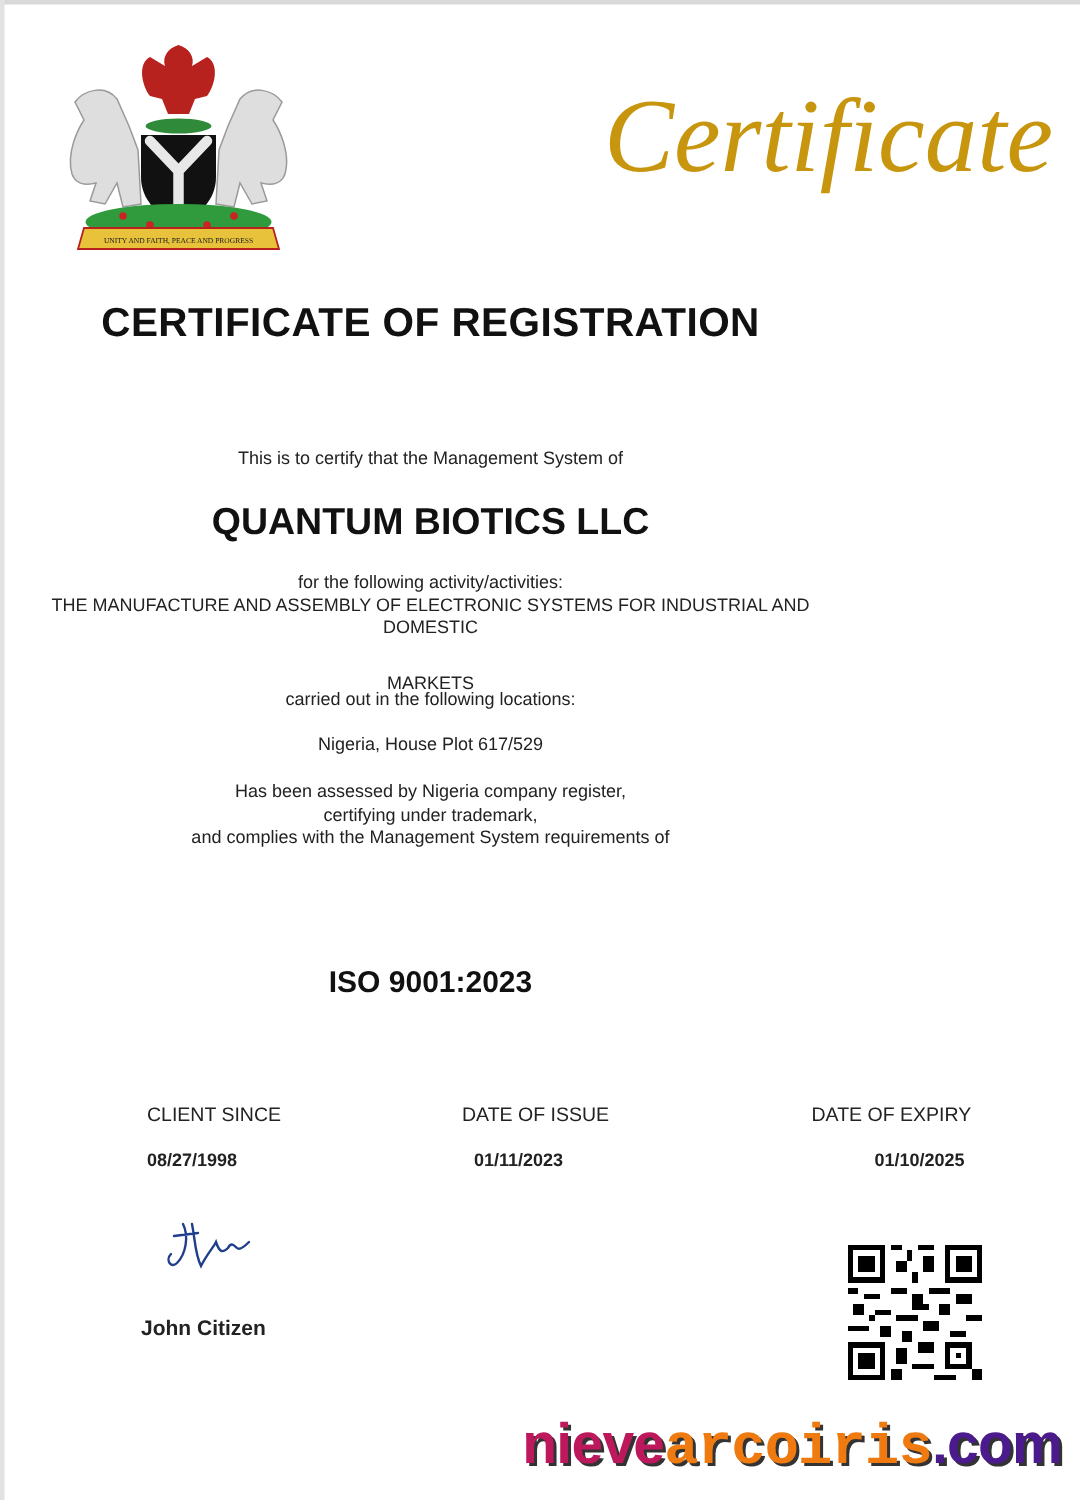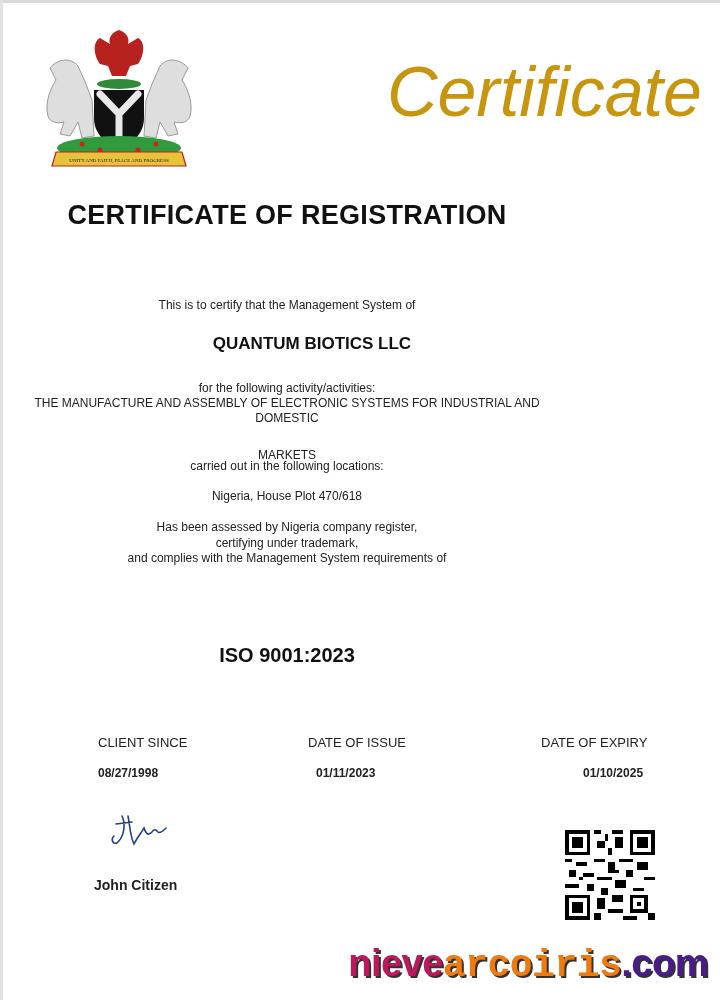--- a/index.html
+++ b/index.html
@@ -11,25 +11,25 @@
     }
     .frame-top { position: absolute; left: 0; top: 0; width: 720px; height: 3px; background: #d9d9d9; }
     .frame-left { position: absolute; left: 0; top: 0; width: 3px; height: 1000px; background: #e2e2e2; }
     .abs { position: absolute; }
     .center { left: 0; width: 574px; text-align: center; }
 
     .coat { left: 34px; top: 26px; width: 170px; height: 145px; }
     .script-title {
       left: 372px; top: 52px; width: 330px; text-align: right;
       font-size: 70px; font-style: italic; color: #c8960e; letter-spacing: 0px;
-      font-family: Liberation Sans, sans-serif;
+      font-family: Liberation Serif, serif;
     }
     .main-title { top: 200px; font-size: 27px; font-weight: bold; letter-spacing: 0.3px; }
     .p { font-size: 12px; line-height: 15px; color: #222; }
-    .company { top: 334px; font-size: 17px; font-weight: bold; padding-left: 25px; }
+    .company { top: 334px; font-size: 25px; font-weight: bold; }
     .iso { top: 644px; font-size: 20px; font-weight: bold; }
 
     .lbl { font-size: 13px; color: #222; top: 735px; }
     .val { font-size: 12px; font-weight: bold; color: #222; top: 766px; }
 
     .sig { left: 108px; top: 810px; width: 60px; height: 42px; }
     .signer { left: 94px; top: 877px; font-size: 14px; font-weight: bold; color: #222; }
     .qr { left: 565px; top: 830px; width: 90px; height: 90px; }
 
     .wm {
@@ -76,21 +76,21 @@
 <div class="abs center p" style="top:298px;">This is to certify that the Management System of</div>
 
 <div class="abs center company">QUANTUM BIOTICS LLC</div>
 
 <div class="abs center p" style="top:381px;">for the following activity/activities:</div>
 <div class="abs center p" style="top:396px;">THE MANUFACTURE AND ASSEMBLY OF ELECTRONIC SYSTEMS FOR INDUSTRIAL AND</div>
 <div class="abs center p" style="top:411px;">DOMESTIC</div>
 <div class="abs center p" style="top:448px;">MARKETS</div>
 
 <div class="abs center p" style="top:459px;">carried out in the following locations:</div>
-<div class="abs center p" style="top:489px;">Nigeria, House Plot 470/618</div>
+<div class="abs center p" style="top:489px;">Nigeria, House Plot 617/529</div>
 
 <div class="abs center p" style="top:520px;">Has been assessed by Nigeria company register,</div>
 <div class="abs center p" style="top:536px;">certifying under trademark,</div>
 <div class="abs center p" style="top:551px;">and complies with the Management System requirements of</div>
 
 <div class="abs center iso">ISO 9001:2023</div>
 
 <div class="abs lbl" style="left:98px;">CLIENT SINCE</div>
 <div class="abs val" style="left:98px;">08/27/1998</div>
 

